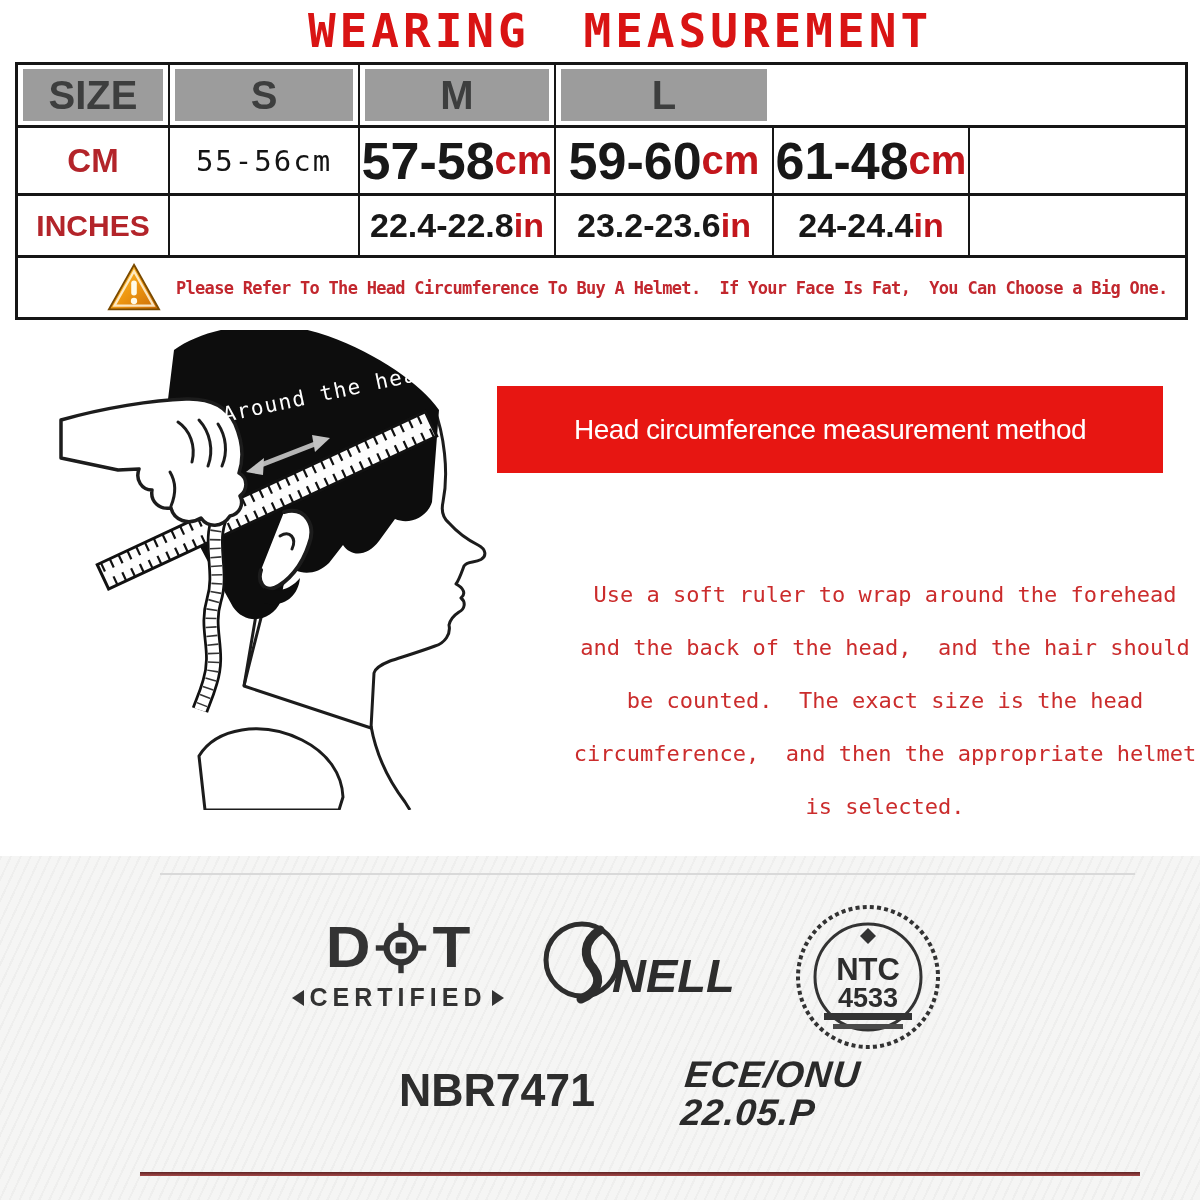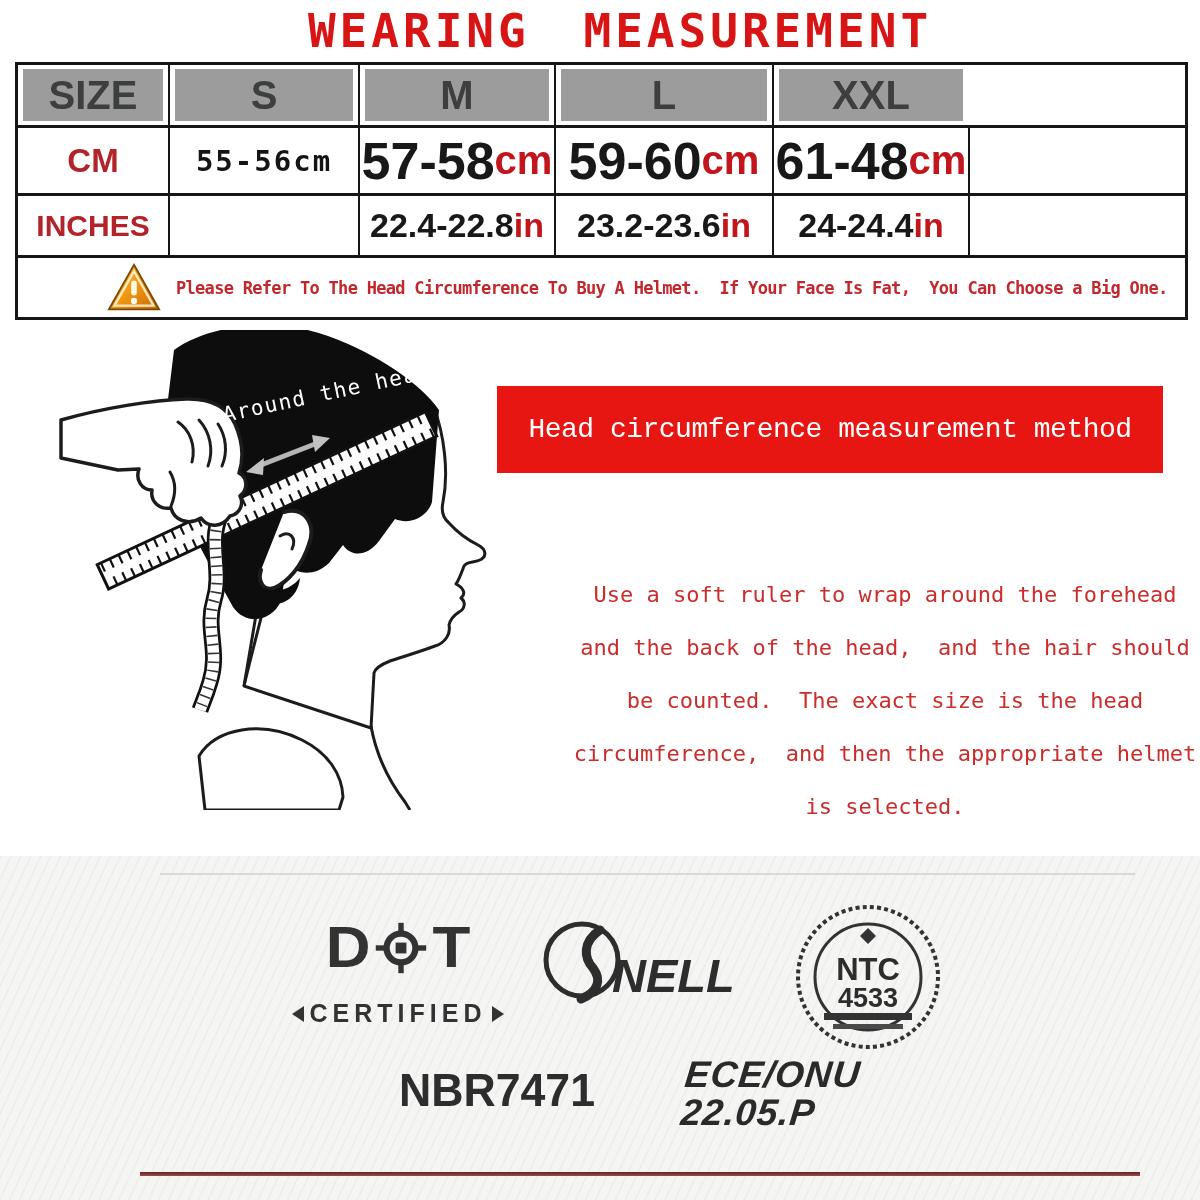--- a/index.html
+++ b/index.html
@@ -33,21 +33,21 @@
     flex:1; align-self:stretch; margin:4px 5px; background:#9c9c9c;
     display:flex; align-items:center; justify-content:center;
     font-weight:bold; font-size:40px; color:#3d3e3e;
   }
   .cm-row { height:68px; border-top:3px solid #161616;text-align:center; }
   .in-row { height:62px; border-top:3px solid #161616;text-align:right; }
   .row-label { font-weight:bold; color:#b3242a; }
   .cm-row .row-label { font-size:33px; }
   .in-row .row-label { font-size:30px; }
   .mono-val {
-    font-family:"DejaVu Sans Mono", monospace; font-weight:bold;
+    font-family:"DejaVu Sans Mono", monospace; font-weight:normal;
     font-size:29px; letter-spacing:2px; color:#141414;
   }
   .num { color:#181818; font-weight:bold; }
   .cm-row .num { font-size:52px; }
   .in-row .num { font-size:34px; }
   .unit { color:#c3161c; font-weight:bold; }
   .cm-row .unit { font-size:40px; }
   .in-row .unit { font-size:34px; }
 
   .note-row {
@@ -64,21 +64,21 @@
 
   
   .head-art { position:absolute; left:58px; top:330px; width:445px; height:480px; }
 
   
   .method-banner {
     position:absolute; left:497px; top:386px; width:666px; height:87px;
     background:#e71612; display:flex; align-items:center; justify-content:center;
   }
   .method-banner span {
-    font-family:Liberation Mono, monospace;
+    font-family:Liberation Sans, sans-serif;
     color:#ffffff; font-size:28px; letter-spacing:-0.5px;
   }
   .method-body {
     position:absolute; left:560px; top:568px; width:650px;
     font-family:"DejaVu Sans Mono", monospace;
     color:#cb2c2c; font-size:22px; line-height:53px; white-space:pre-wrap;text-align:center;
   }
 
   
   .bottom-section {
@@ -87,21 +87,21 @@
   }
   .bottom-section::before {
     content:""; position:absolute; inset:0;
     background:repeating-linear-gradient(115deg, rgba(0,0,0,0.028) 0 2px, transparent 2px 9px);
   }
   .sep-line { position:absolute; left:160px; top:17px; width:975px; height:2px; background:#d9d9d9; }
 
   .dot-logo { position:absolute; left:258px; top:56px; width:280px; text-align:center; color:#333; }
   .dot-word { display:flex; align-items:center; justify-content:center; gap:4px; }
   .dot-letter { font-size:62px; font-weight:900; letter-spacing:0; transform:scaleY(0.92); }
-  .dot-sub-row { display:flex; align-items:center; justify-content:center; gap:6px; margin-top:16px; }
+  .dot-sub-row { display:flex; align-items:center; justify-content:center; gap:6px; margin-top:0px; }
   .dot-sub { font-size:25px; font-weight:bold; letter-spacing:5px; color:#333; }
   .chev { width:0; height:0; border-top:8px solid transparent; border-bottom:8px solid transparent; }
   .chev-l { border-right:12px solid #333; }
   .chev-r { border-left:12px solid #333; }
 
   .snell-logo { position:absolute; left:540px; top:60px; width:235px; height:100px; }
   .ntc-logo { position:absolute; left:793px; top:46px; width:150px; height:150px; }
 
   .nbr-text {
     position:absolute; left:352px; top:206px; width:290px; text-align:center;
@@ -130,23 +130,20 @@
           <div class="hdr-cell-inner">SIZE</div>
         </div>
       <div>
           <div class="hdr-cell-inner">S</div>
         </div>
       <div>
           <div class="hdr-cell-inner">M</div>
         </div>
       <div>
           <div class="hdr-cell-inner">L</div>
-        </div>
-      <div>
-          <div class="hdr-cell-inner">XXL</div>
         </div>
     </div>
 
     <div class="t-row cm-row">
       <div class="row-label">CM</div>
       <div>
           <span class="mono-val">55-56cm</span>
         </div>
       <div>
           <span class="num">57-58</span>

